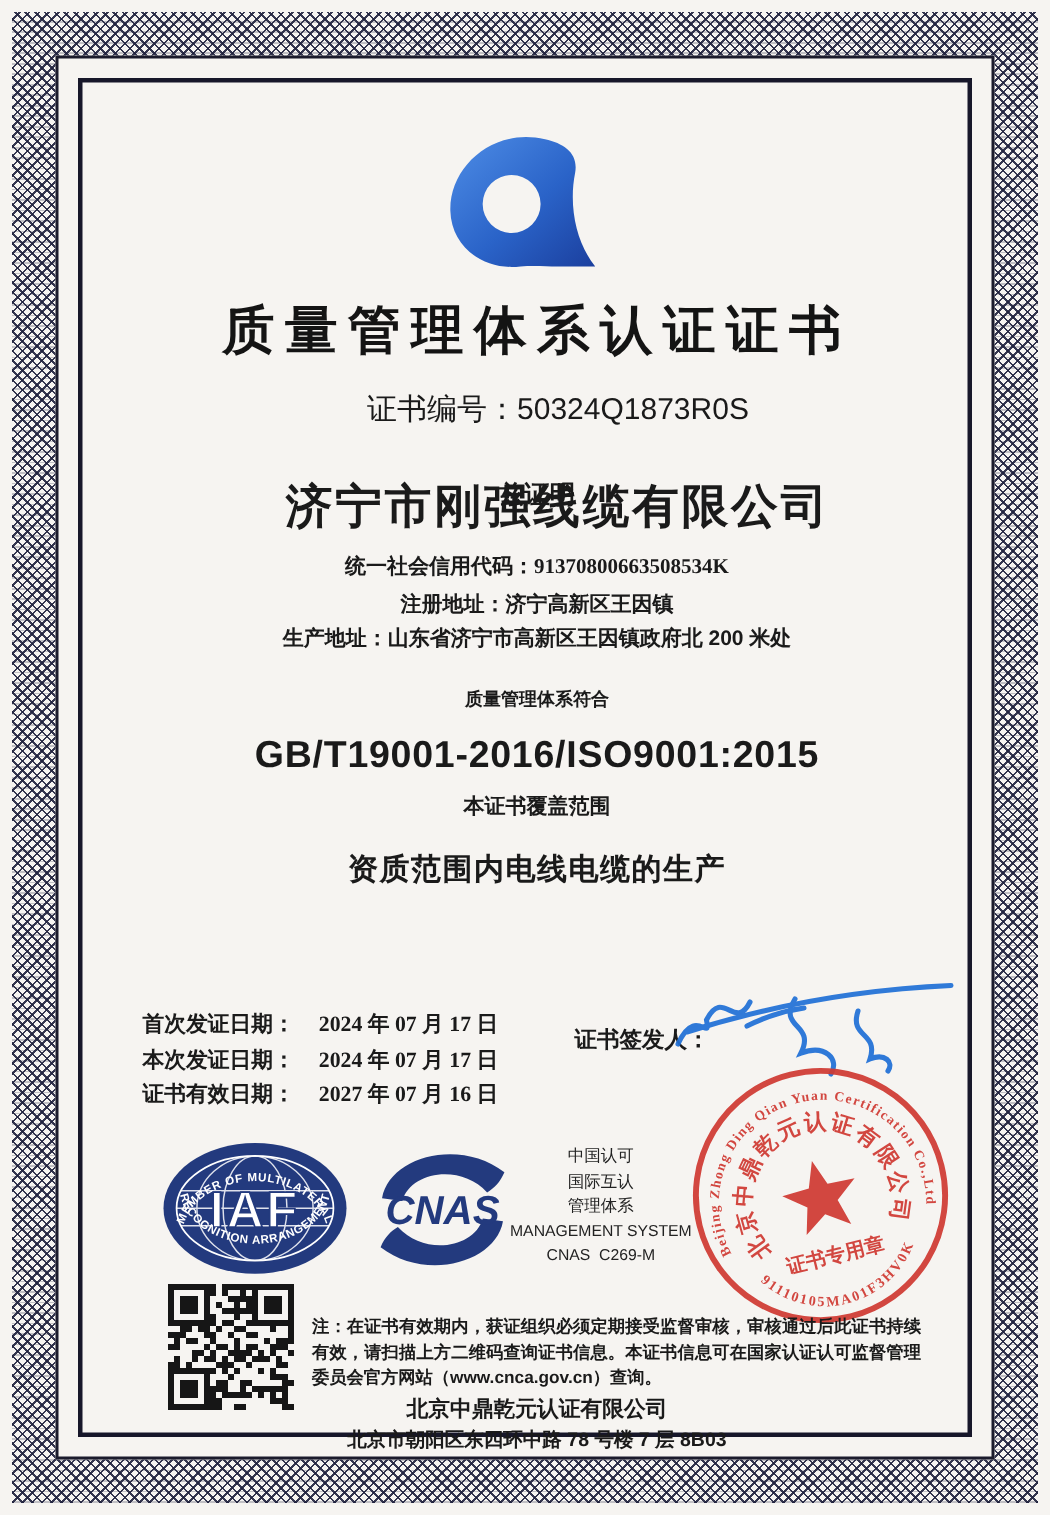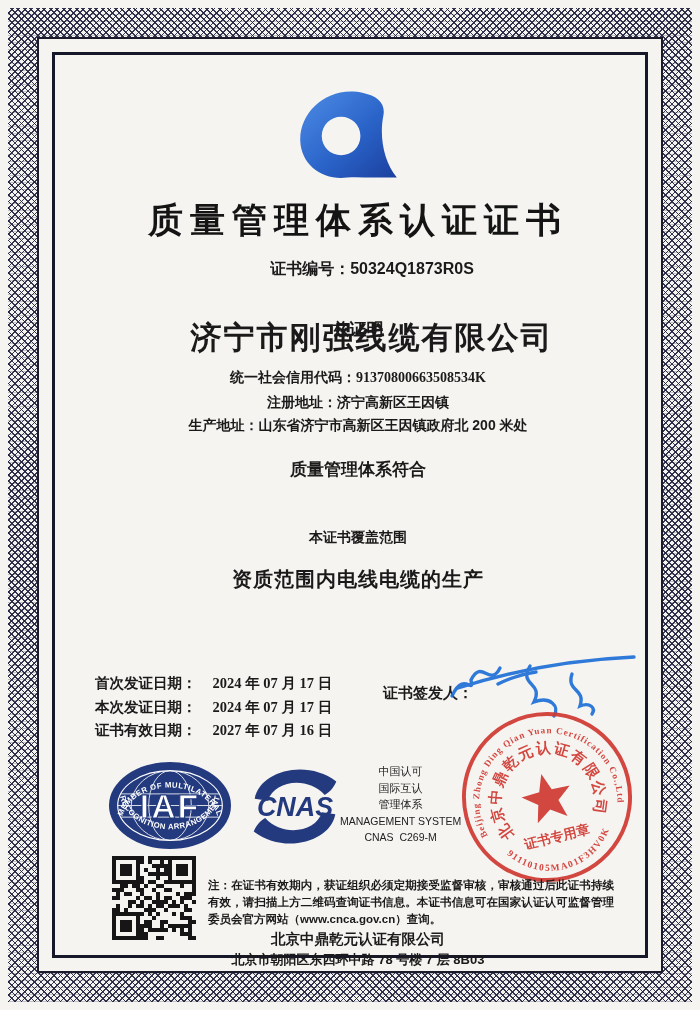--- a/index.html
+++ b/index.html
@@ -14,26 +14,26 @@
     background:
       repeating-linear-gradient(45deg, rgba(32,34,62,.9) 0 1.2px, rgba(0,0,0,0) 1.2px 4.6px),
       repeating-linear-gradient(-45deg, rgba(32,34,62,.9) 0 1.2px, rgba(0,0,0,0) 1.2px 4.6px),
       repeating-linear-gradient(0deg, rgba(32,34,62,.25) 0 1px, rgba(0,0,0,0) 1px 7px);}
   .band-hole{position:absolute;inset:29px;background:var(--paper);border:2px solid #1b1b2c;}
   .frame2{position:absolute;inset:52px;border:3px solid #17172a;}
   .abs{position:absolute;}
   .ctr{left:72px;right:56px;text-align:center;}
   .serif{font-family:"Liberation Serif",serif;}
   .title{font-size:35px;font-weight:bold;letter-spacing:7px;color:#141414;}
-  .certno{font-size:16px;font-weight:bold;padding-left:28px;}
+  .certno{font-size:20px;font-weight:normal;padding-left:28px;}
   .declare{font-size:17px;font-weight:bold;}
   .company{font-size:31px;font-weight:bold;letter-spacing:2px;padding-left:28px;}
   .credit{font-size:14px;font-weight:bold;}
   .addr{font-size:14px;font-weight:bold;line-height:22.5px;}
-  .conform{font-size:17px;font-weight:bold;}
+  .conform{font-size:12px;font-weight:bold;}
   .standard{font-size:25px;font-weight:bold;letter-spacing:.5px;}
   .scopelabel{font-size:14px;font-weight:bold;}
   .scope{font-size:20px;font-weight:bold;letter-spacing:1px;}
   .dates{left:95px;top:672px;font-size:14.5px;font-weight:bold;}
   .dates .row{display:flex;gap:16px;line-height:23.5px;}
   .issuer{left:383px;top:684px;font-size:15px;font-weight:bold;}
   .cnas-text{left:340px;top:763px;font-size:11px;font-weight:normal;line-height:16.5px;color:#222;text-align:center;}
   .cnas-text .en{font-size:10.5px;white-space:pre;}
   .note{left:208px;top:877px;width:406px;font-size:11.5px;font-weight:600;line-height:17px;text-align:justify;}
   .foot1{top:930px;font-size:14.5px;font-weight:bold;}
@@ -73,20 +73,21 @@
   <div class="abs ctr credit serif" style="top:369px;">
     <span>统一社会信用代码：</span><span>91370800663508534K</span>
   </div>
 
   <div class="abs ctr addr" style="top:391px;">
     <div><span>注册地址：</span><span>济宁高新区王因镇</span></div>
     <div><span>生产地址：</span><span>山东省济宁市高新区王因镇政府北 200 米处</span></div>
   </div>
 
   <div class="abs ctr conform" style="top:458px;">质量管理体系符合</div>
+  <div class="abs ctr standard" style="top:489px;">GB/T19001-2016/ISO9001:2015</div>
   <div class="abs ctr scopelabel" style="top:529px;">本证书覆盖范围</div>
   <div class="abs ctr scope" style="top:566px;">资质范围内电线电缆的生产</div>
 
   <div class="abs dates serif">
     <div class="row">
         <span>首次发证日期：</span>
         <span>2024 年 07 月 17 日</span>
       </div>
     <div class="row">
         <span>本次发证日期：</span>

